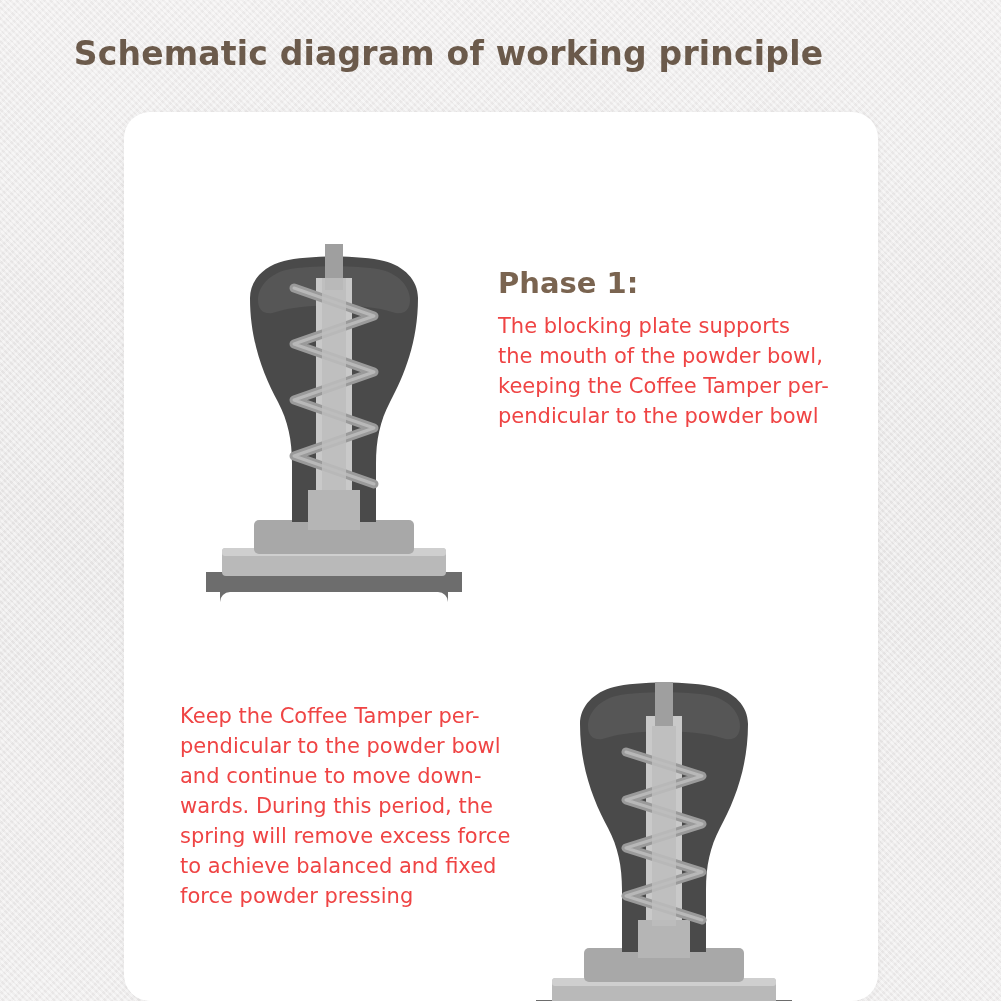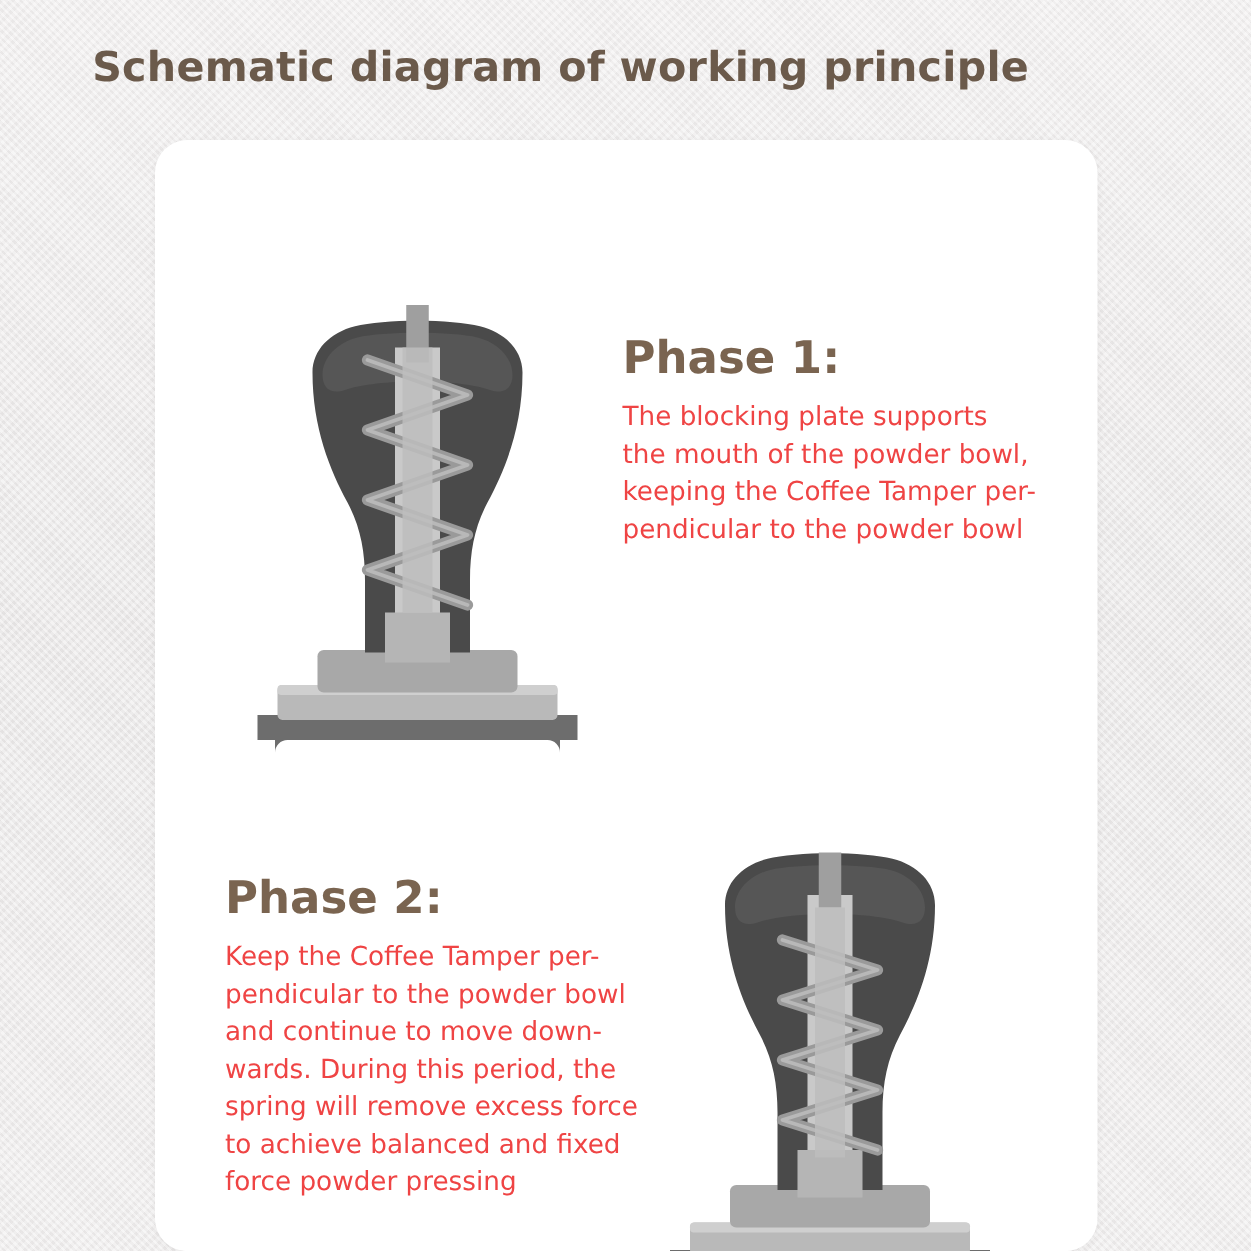--- a/index.html
+++ b/index.html
@@ -42,21 +42,21 @@
     width: 754px;
     height: 889px;
     background: #ffffff;
     border-radius: 26px;
     box-shadow: 0 1px 6px rgba(0,0,0,0.05);
     overflow: hidden;
   }
   
   .phase-block { position: absolute; }
   .phase-title {
-    font-size: 36px;
+    font-size: 29px;
     font-weight: bold;
     color: #7a6450;
     margin: 0 0 13px 0;
     line-height: 1;
   }
   .phase-body {
     font-size: 21px;
     line-height: 1.43;
     color: #ef4444;
     white-space: pre-line;
@@ -141,21 +141,20 @@
 
   <div class="phase-block" id="phase1-block">
     <div class="phase-title">Phase 1:</div>
     <div class="phase-body">The blocking plate supports
 the mouth of the powder bowl,
 keeping the Coffee Tamper per-
 pendicular to the powder bowl</div>
   </div>
 
   <div class="phase-block" id="phase2-block">
-    <div class="phase-title">Phase 2:</div>
     <div class="phase-body">Keep the Coffee Tamper per-
 pendicular to the powder bowl
 and continue to move down-
 wards. During this period, the
 spring will remove excess force
 to achieve balanced and fixed
 force powder pressing</div>
   </div>
 
 </div>

